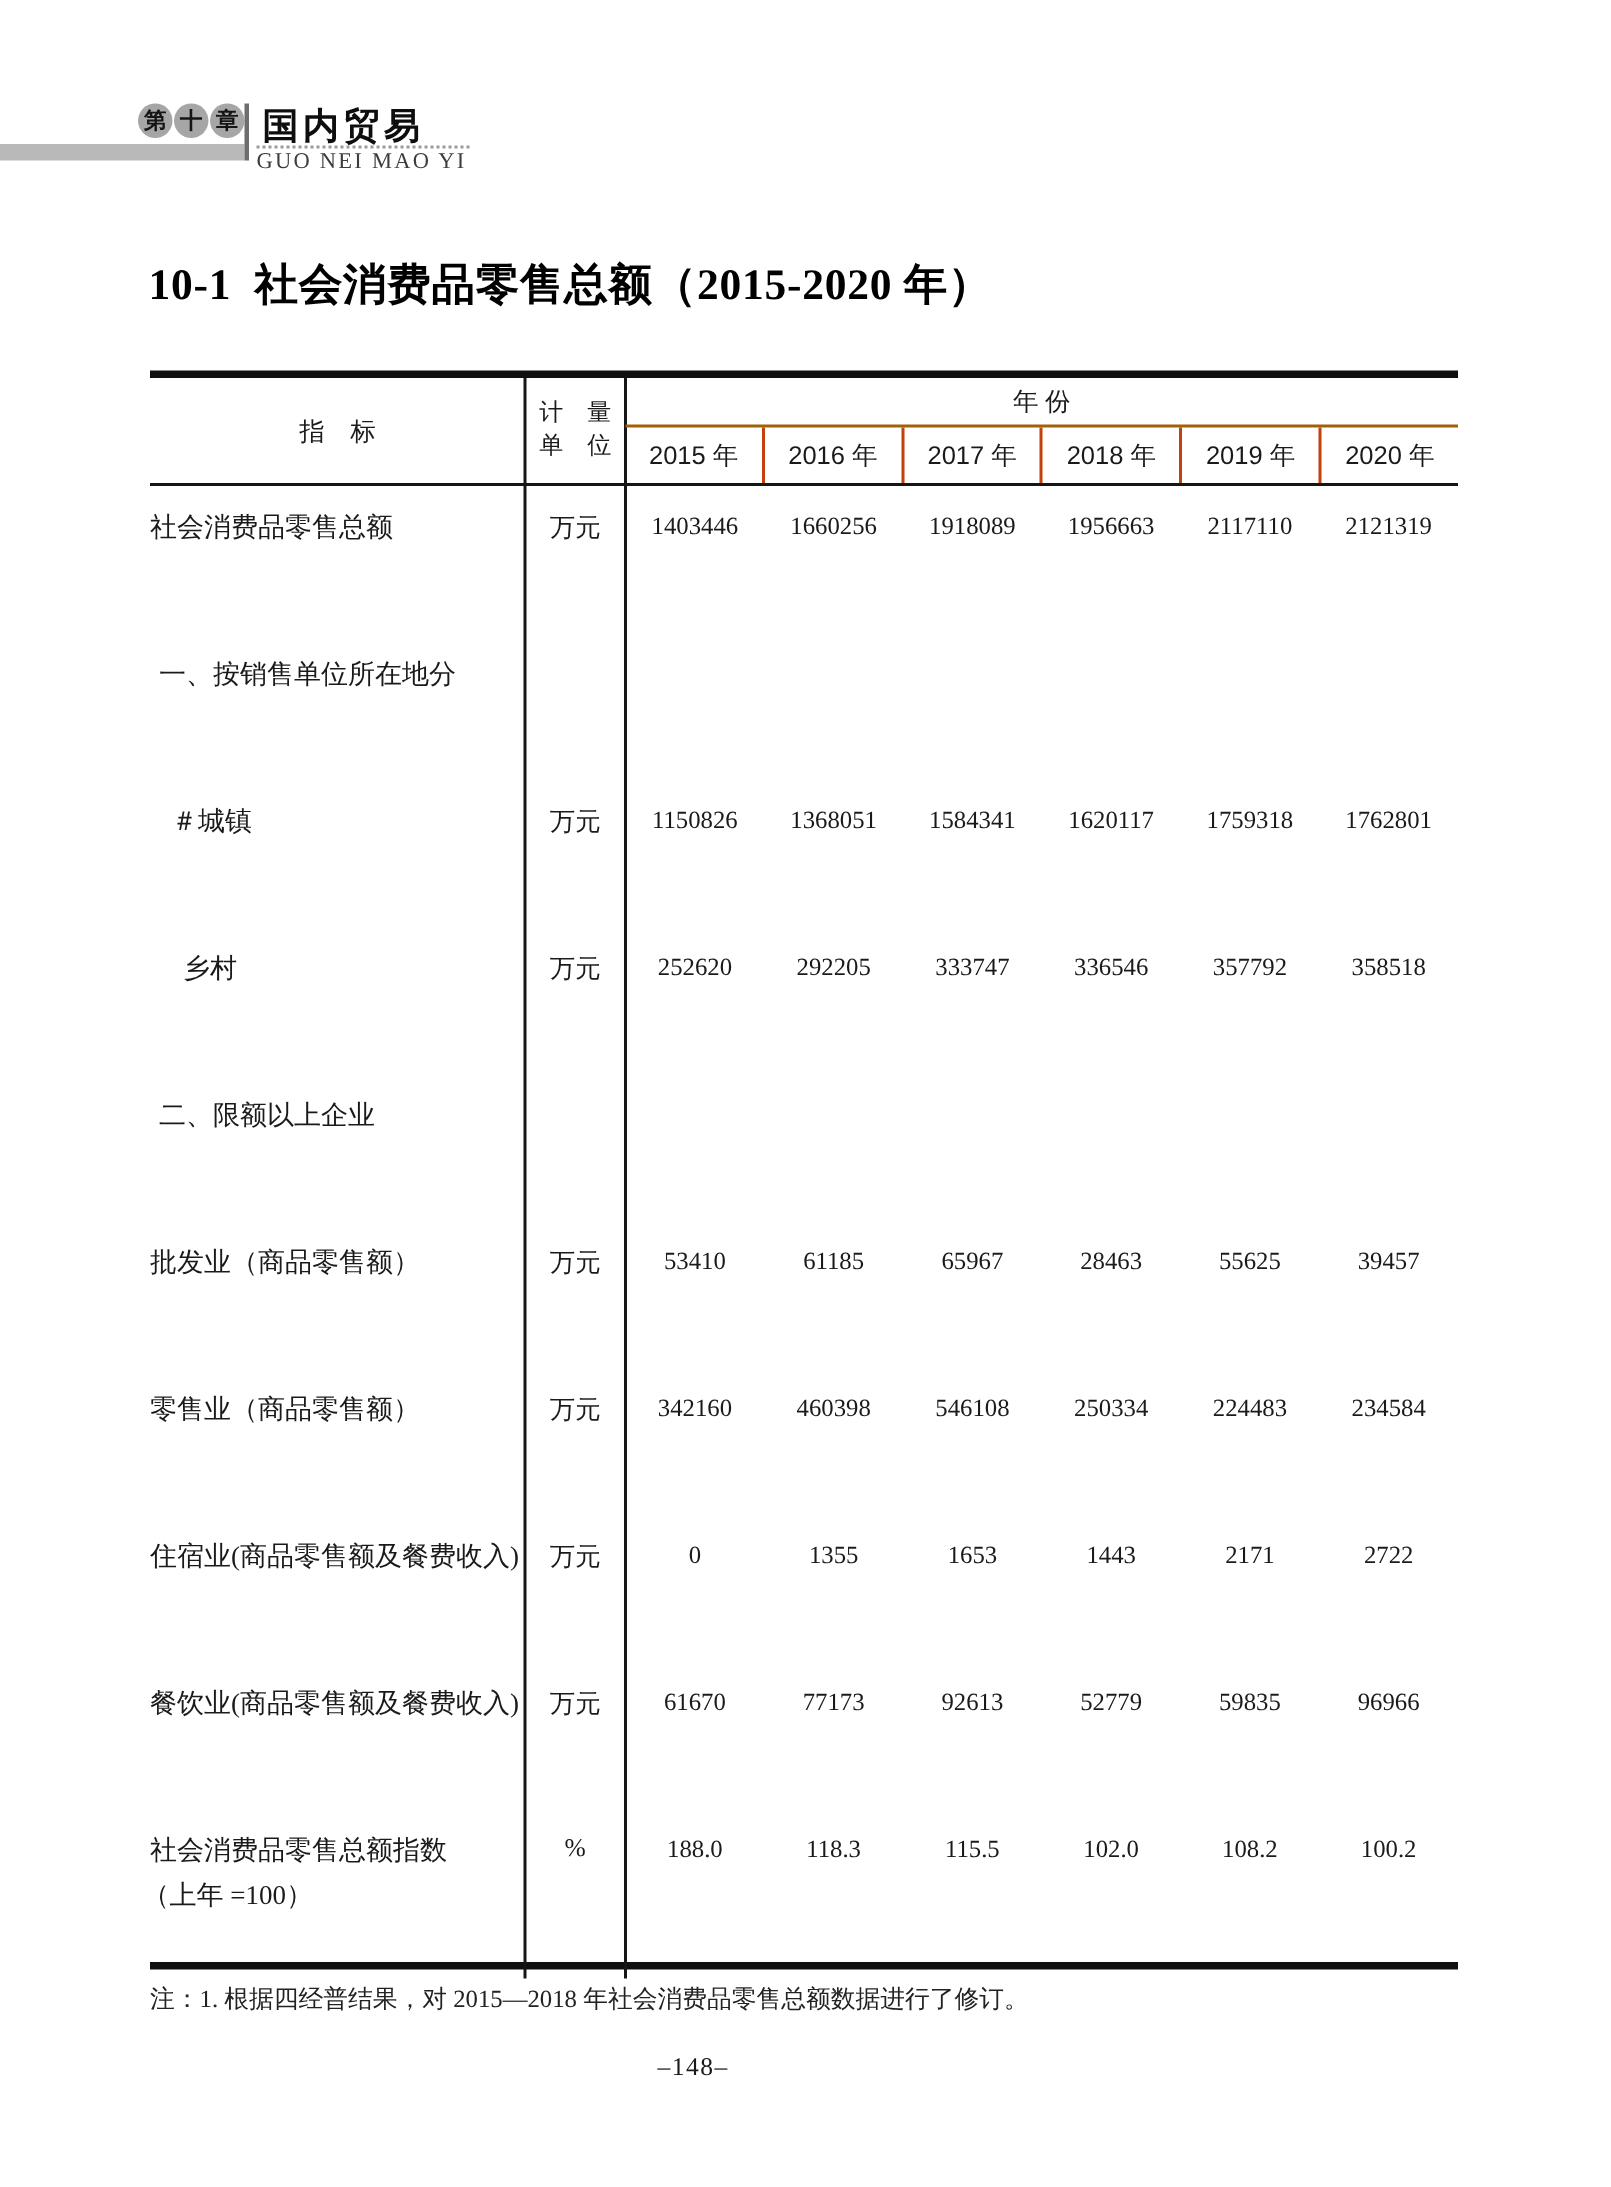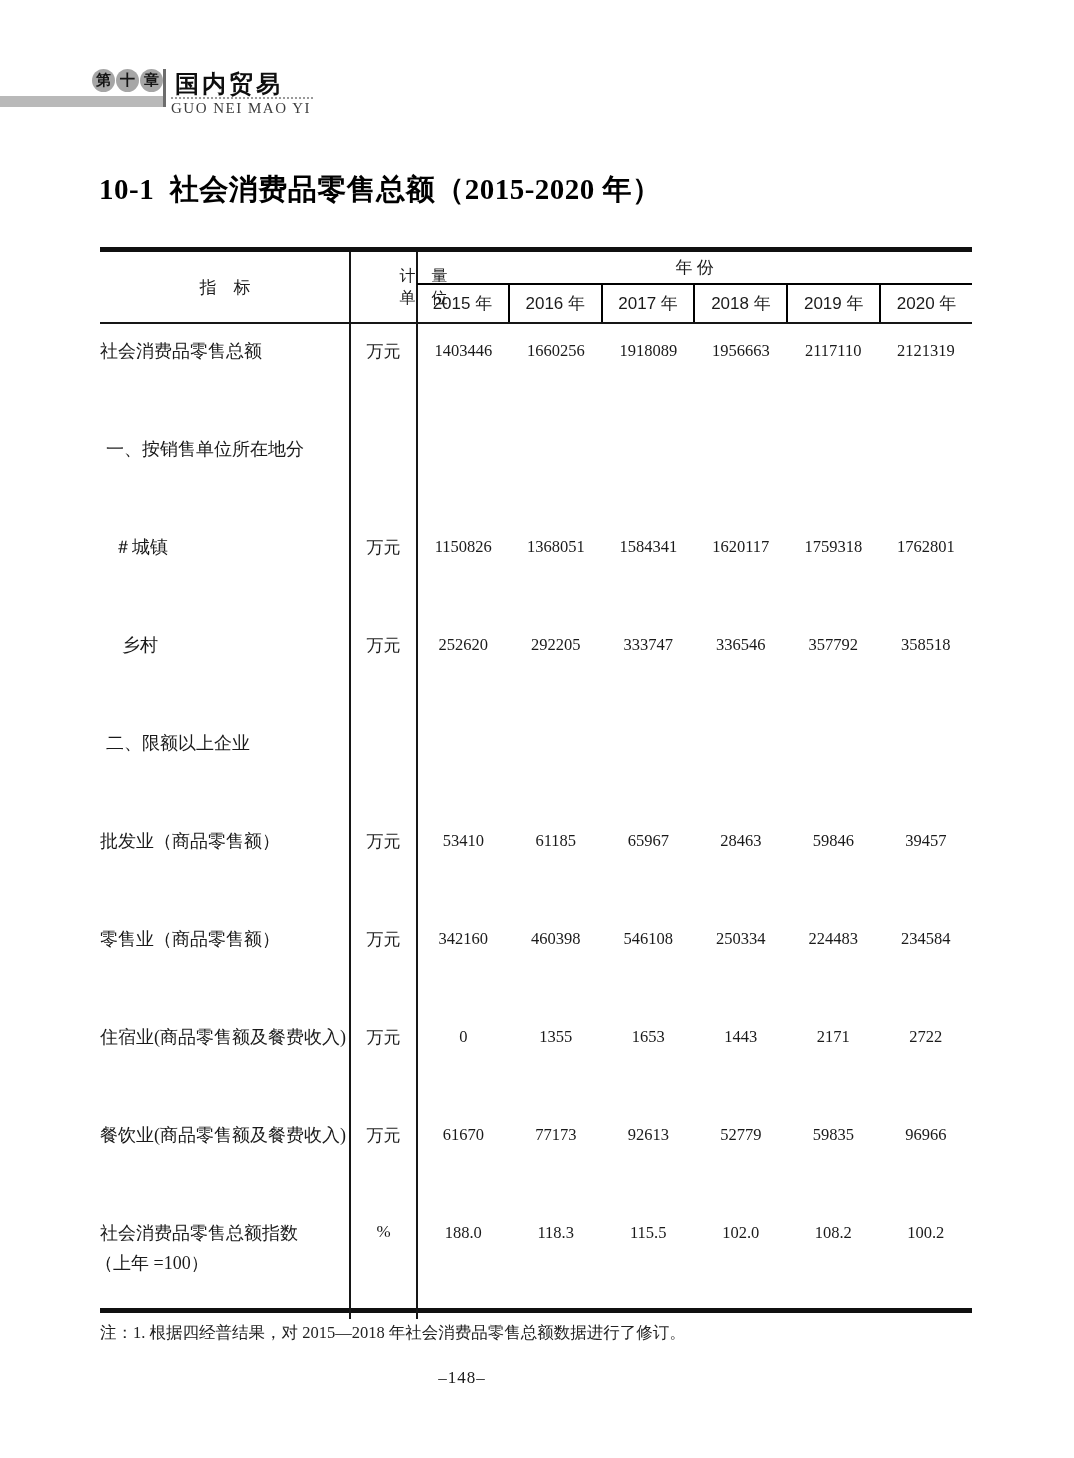--- a/index.html
+++ b/index.html
@@ -43,32 +43,32 @@
   .vline.v2 { left:316px; }
 
   .t-header { position:relative; height:70px; border-bottom:2px solid #161616; }
   .h-indicator {
     position:absolute; left:0; top:0; width:250px; height:70px;
     display:flex; align-items:center; justify-content:center; font-size:17px; white-space:pre;
   }
   .h-unit {
     position:absolute; left:250px; top:0; width:67px; height:70px;
     display:flex; flex-direction:column; align-items:center; justify-content:center;
-    font-size:16px; line-height:22px; white-space:pre;padding-left:40px;
+    font-size:16px; line-height:22px; white-space:pre;
   }
   .h-years { position:absolute; left:317px; top:0; width:555px; height:70px; }
   .h-yeargroup {
-    height:31px; border-bottom:2px solid #000000;
+    height:31px; border-bottom:2px solid #a16207;
     display:flex; align-items:center; justify-content:center; font-size:17px; white-space:pre;
   }
   .h-yearrow { display:flex; height:37px; }
   .h-yearcell {
     flex:1; display:flex; align-items:center; justify-content:center;
     font-family:"Liberation Sans", sans-serif; font-size:17px; white-space:pre;
-    border-left:2px solid #000000; box-sizing:border-box;
+    border-left:2px solid #c2410c; box-sizing:border-box;
   }
   .h-yearcell:first-child { border-left:none; }
 
   .t-body { position:relative; }
   .t-row { display:flex; height:98px; }
   .t-row.last { height:102px; }
   .c-label { width:250px; flex:0 0 250px; box-sizing:border-box; padding-top:15px; font-size:18px; line-height:24px; }
   .c-unit  { width:67px; flex:0 0 67px; box-sizing:border-box; padding-top:16px; text-align:center; font-size:17px; }
   .c-val   { flex:1; box-sizing:border-box; padding-top:17px; text-align:center; font-size:16.5px; }
   .ind-a { padding-left:6px; }
@@ -180,21 +180,21 @@
         <div class="c-val"></div>
       </div>
 
       <div class="t-row">
         <div class="c-label">批发业（商品零售额）</div>
         <div class="c-unit">万元</div>
         <div class="c-val">53410</div>
         <div class="c-val">61185</div>
         <div class="c-val">65967</div>
         <div class="c-val">28463</div>
-        <div class="c-val">59846</div>
+        <div class="c-val">55625</div>
         <div class="c-val">39457</div>
       </div>
 
       <div class="t-row">
         <div class="c-label">零售业（商品零售额）</div>
         <div class="c-unit">万元</div>
         <div class="c-val">342160</div>
         <div class="c-val">460398</div>
         <div class="c-val">546108</div>
         <div class="c-val">250334</div>

